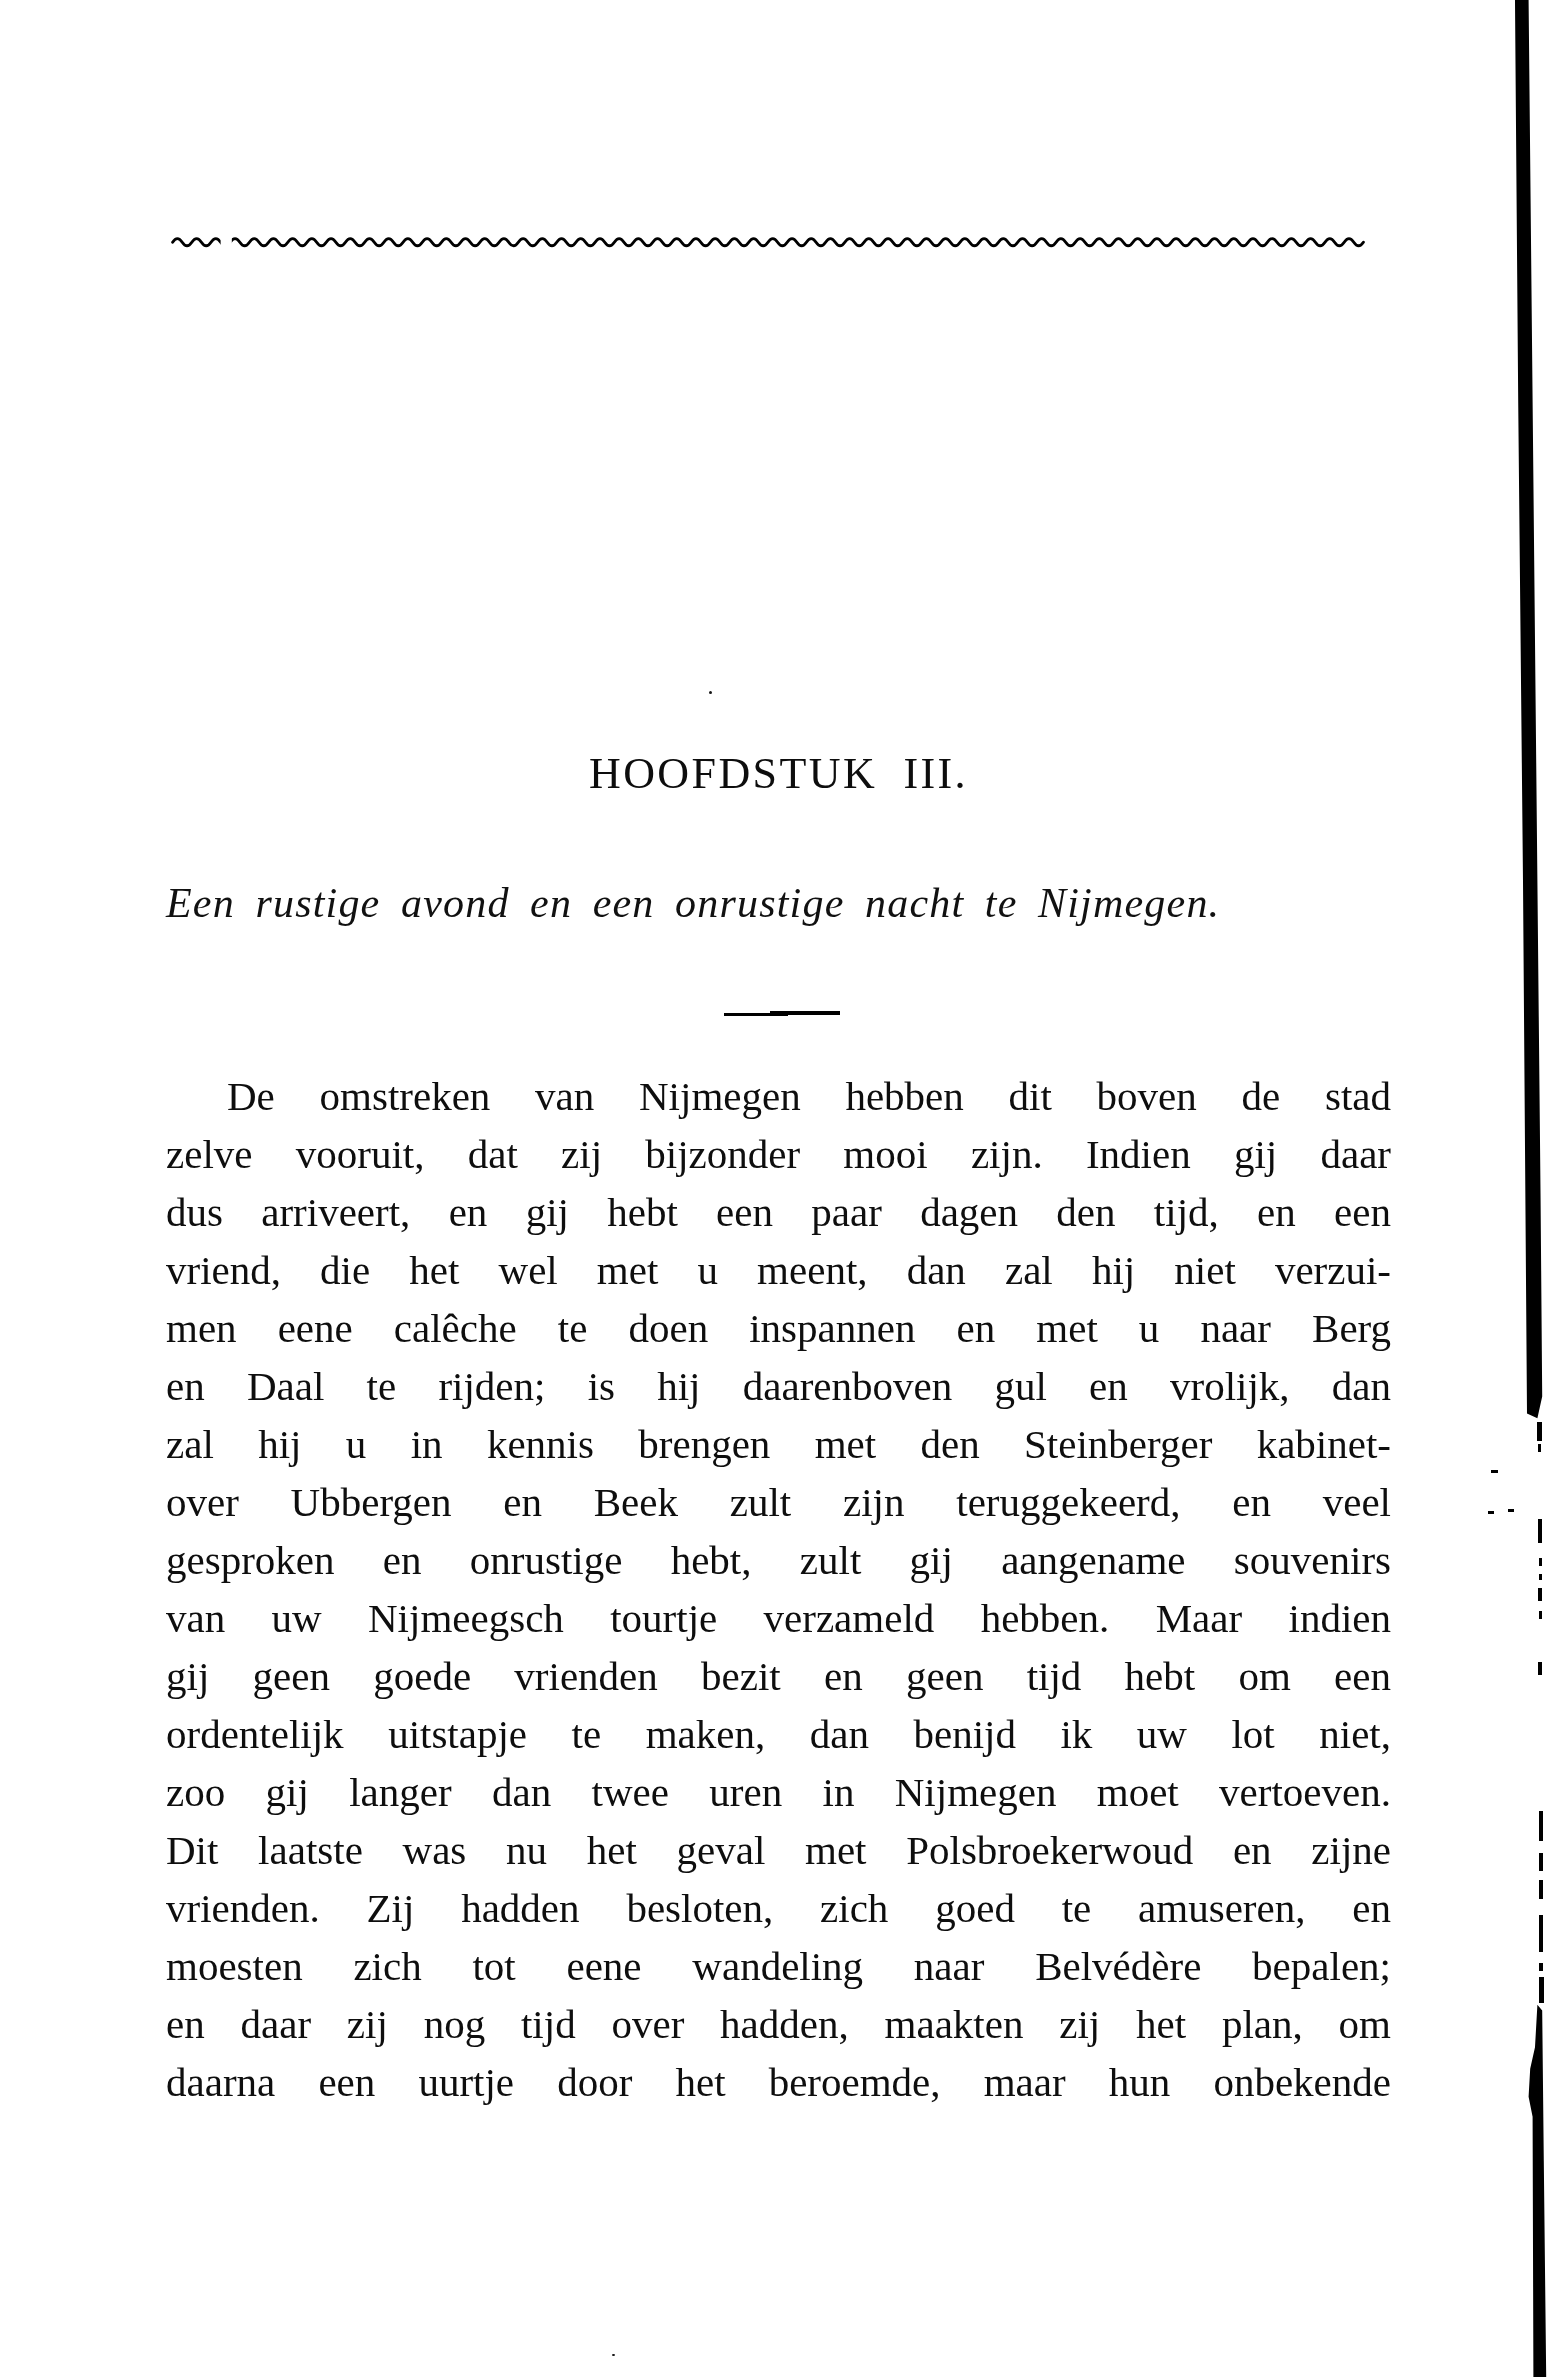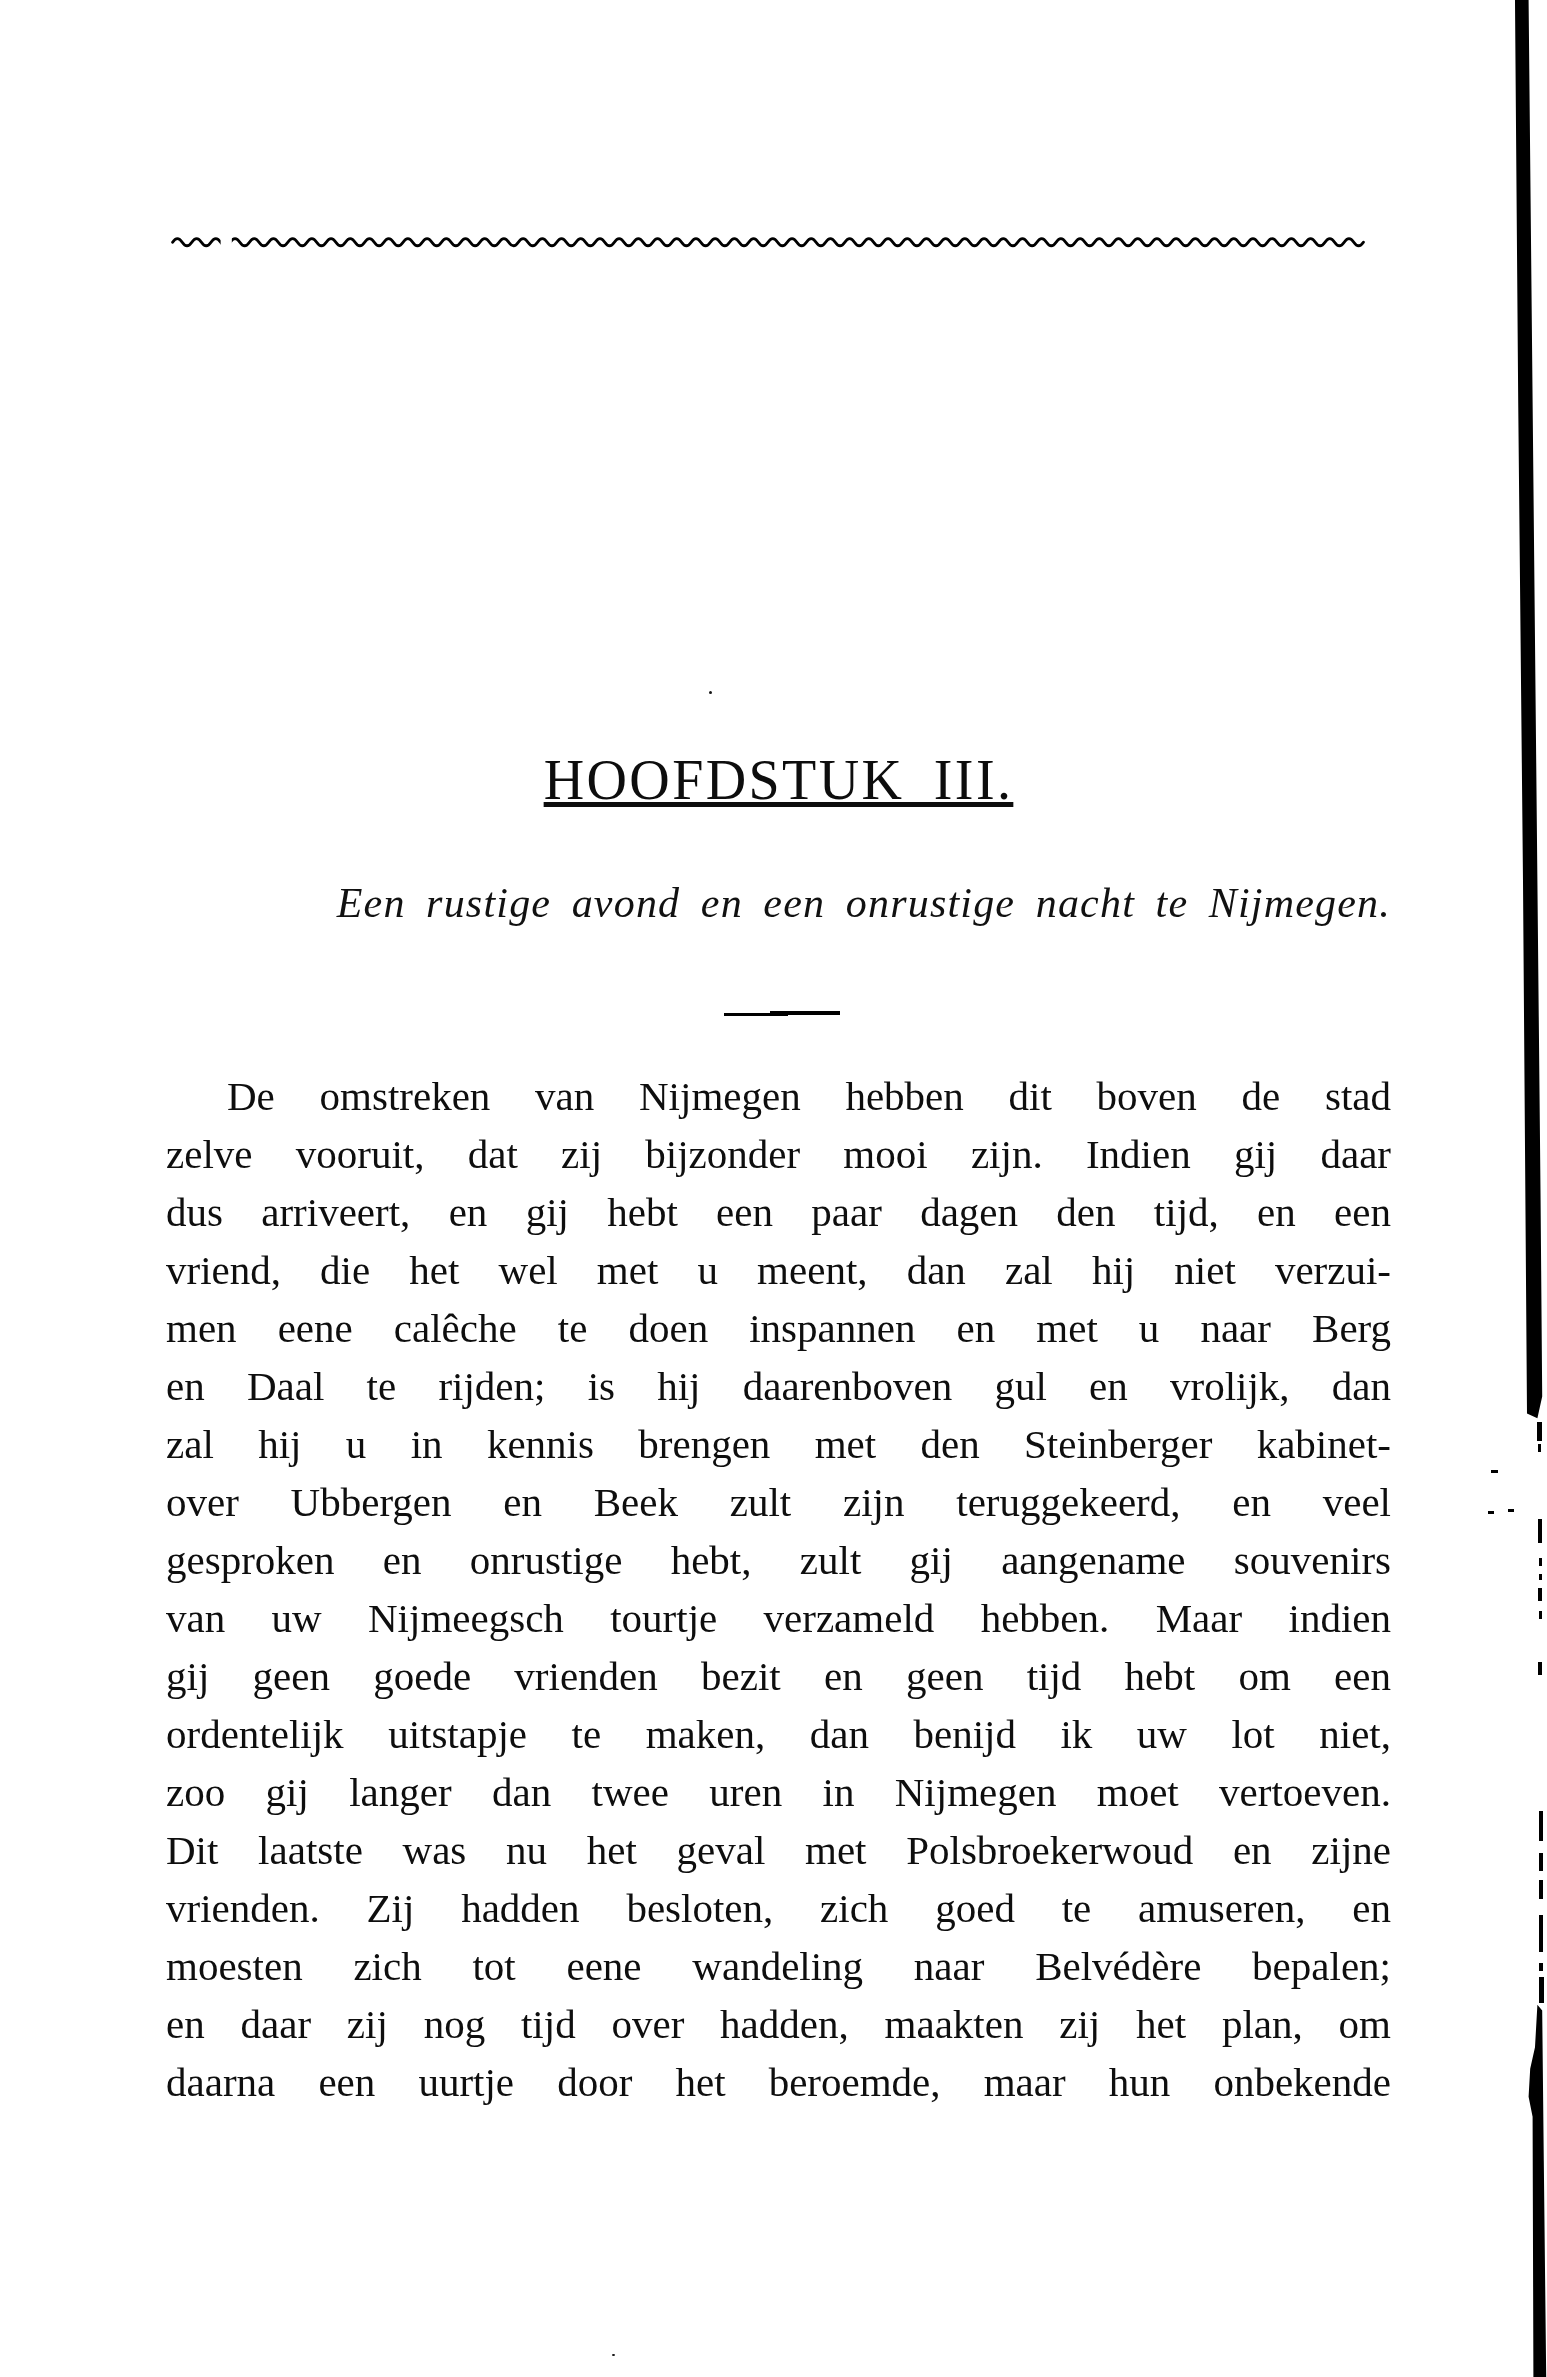--- a/index.html
+++ b/index.html
@@ -11,31 +11,30 @@
     font-family:"Liberation Serif","DejaVu Serif",serif;
     color:#0f0f0f;
   }
   .abs{position:absolute;}
   
   .wavy{left:171px;top:235px;width:1194px;height:14.4px;}
   
   .heading{
     left:166px;top:748px;width:1225px;
     text-align:center;
-    font-size:56px;
+    font-size:44px;
     letter-spacing:2.4px;
     word-spacing:13px;
     white-space:nowrap;
     color:#0d0d0d;
-    text-decoration:underline;
   }
   
   .subtitle{
     left:166px;top:879px;width:1225px;
-    text-align:right;
+    text-align:left;
     font-style:italic;
     font-size:42px;
     letter-spacing:1.2px;
     word-spacing:8.8px;
     white-space:nowrap;
     color:#111;
   }
   
   .rule-wrap{left:724px;top:1009px;width:117px;height:9.6px;}
   .rule-a{left:0;top:4px;width:64px;height:3.2px;background:#000;}

